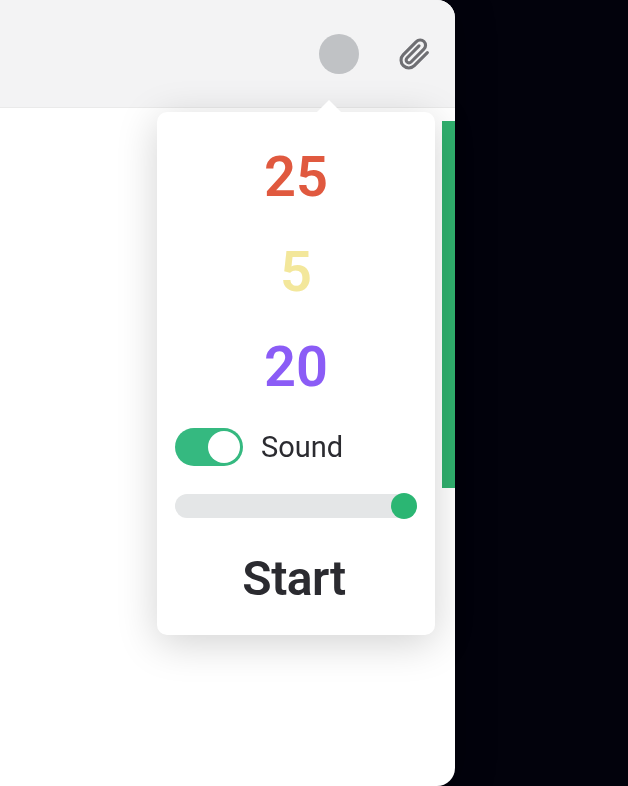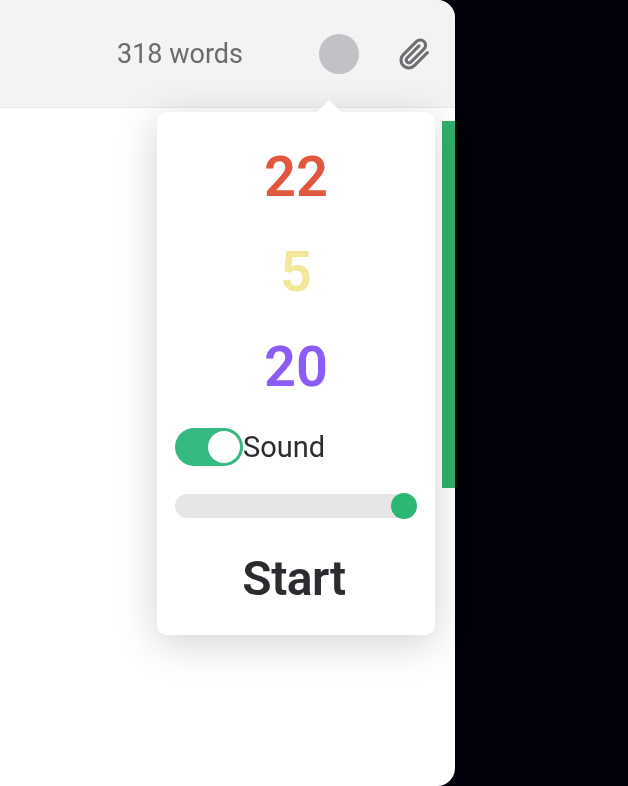--- a/index.html
+++ b/index.html
@@ -117,20 +117,21 @@
     cursor: pointer;
   }
   .tv-work  { color: #e0593f; }
   .tv-short { color: #f3e79b; }
   .tv-long  { color: #8b5cf6; }
 
   .sound-row {
     display: flex;
     align-items: center;
     padding: 12px 18px 10px 18px;
+    gap: 18px;
   }
   .toggle {
     position: relative;
     width: 68px;
     height: 38px;
     background: #35b980;
     border-radius: 38px;
     cursor: pointer;
   }
   .toggle-knob {
@@ -179,21 +180,20 @@
     cursor: pointer;
     letter-spacing: -0.5px;
   }
 </style>
 </head>
 <body>
 
 <div class="editor-window">
 
   <div class="toolbar">
-    <span class="word-count">318 words</span>
     <div class="timer-trigger"></div>
     <span class="attach-icon">
       <svg viewBox="0 0 24 24" fill="none" stroke="#6f6f73" stroke-width="2.2" stroke-linecap="round" stroke-linejoin="round">
         <path d="M21.44 11.05l-9.19 9.19a5.5 5.5 0 0 1-7.78-7.78l9.19-9.19a3.75 3.75 0 1 1 5.3 5.3L9.88 17.65a2 2 0 1 1-2.83-2.83l8.49-8.49"></path>
       </svg>
     </span>
   </div>
 
   <div class="green-bar"></div>
 
@@ -203,21 +203,21 @@
     <div class="editor-line redwave">-Timer can</div>
     <div class="editor-spacer"></div>
     <div class="editor-line">rcle in the</div>
   </div>
 
 </div>
 
 <div class="popover">
 
   <div class="timer-values">
-    <div class="tv tv-work">22</div>
+    <div class="tv tv-work">25</div>
     <div class="tv tv-short">5</div>
     <div class="tv tv-long">20</div>
   </div>
 
   <div class="sound-row">
     <div class="toggle">
       <div class="toggle-knob"></div>
     </div>
     <span class="sound-label">Sound</span>
   </div>

